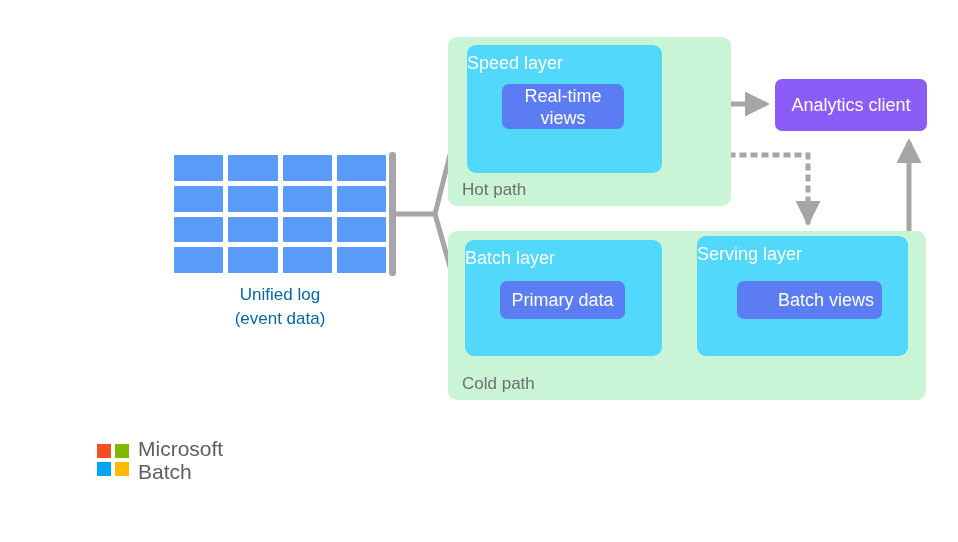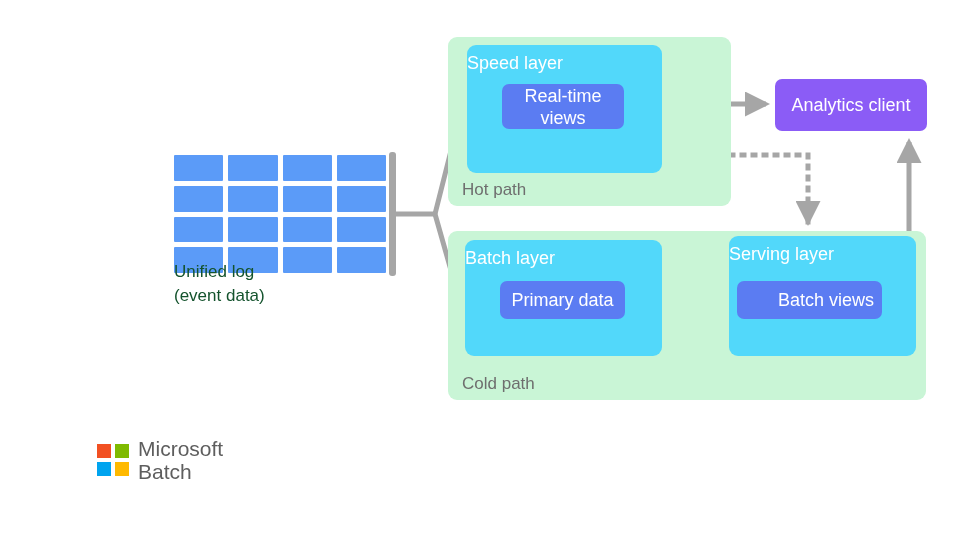--- a/index.html
+++ b/index.html
@@ -47,24 +47,24 @@
     left: 389px;
     top: 152px;
     width: 7px;
     height: 124px;
     background: #A6A6A6;
     border-radius: 3px;
   }
   .log-caption {
     position: absolute;
     left: 174px;
-    top: 260px;
+    top: 283px;
     width: 212px;
-    text-align: left;
-    color: #14532d;
+    text-align: center;
+    color: #0369a1;
     font-size: 17px;
     line-height: 24px;
   }
 
   
   .panel {
     position: absolute;
     background: #C9F5D6;
     border-radius: 9px;
   }
@@ -80,21 +80,21 @@
   }
 
   
   .layer {
     position: absolute;
     background: #52D8FA;
     border-radius: 9px;
   }
   #layer-speed   { left: 467px; top: 45px;  width: 195px; height: 128px; }
   #layer-batch   { left: 465px; top: 240px; width: 197px; height: 116px; }
-  #layer-serving { left: 697px; top: 236px; width: 187px; height: 120px; margin-left: 32px; }
+  #layer-serving { left: 697px; top: 236px; width: 211px; height: 120px; }
   .layer-title {
     position: absolute;
     left: 0;
     right: 0;
     top: 8px;
     text-align: left;
     color: #ffffff;
     font-size: 18px;
     white-space: nowrap;
   }

